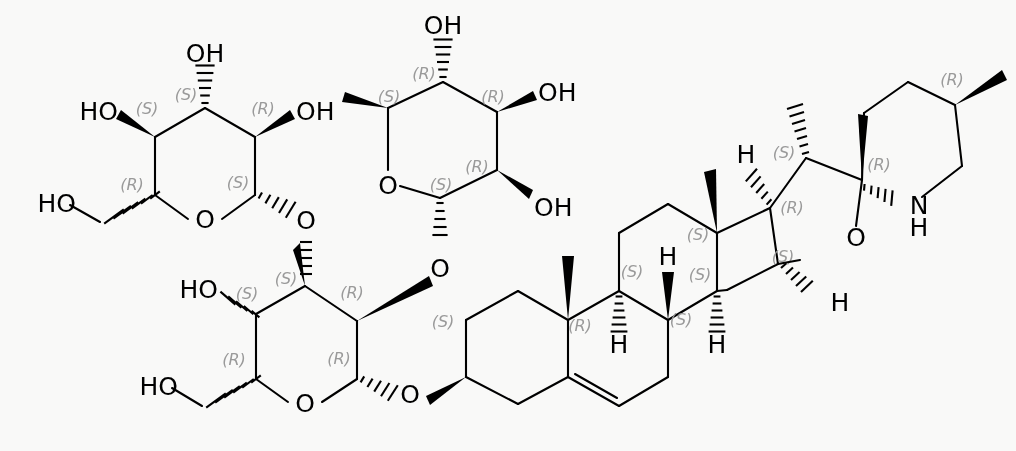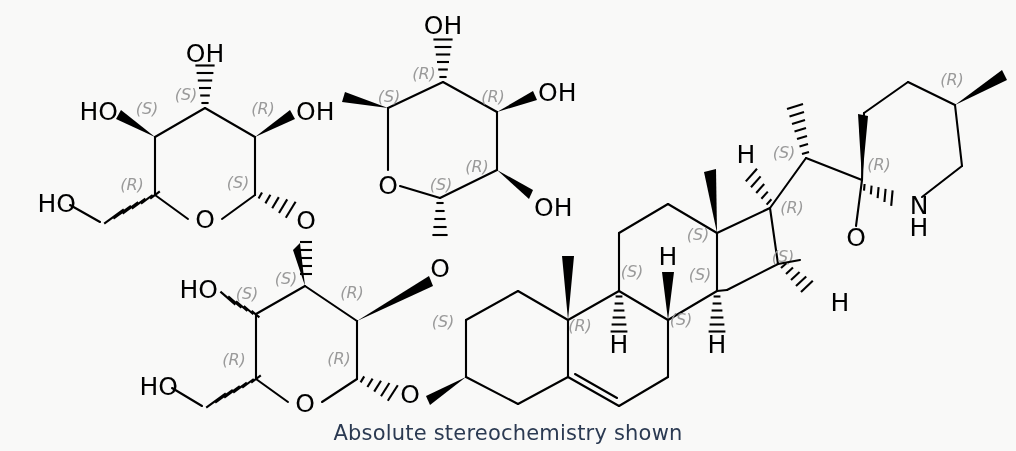--- a/index.html
+++ b/index.html
@@ -312,15 +312,14 @@
     <text class="atom" x="919" y="214" text-anchor="middle">N</text>
     <text class="atom" x="919" y="236" text-anchor="middle">H</text>
 
     <text class="stereo" x="784" y="158" text-anchor="middle">(S)</text>
     <text class="stereo" x="879" y="170" text-anchor="middle">(R)</text>
     <text class="stereo" x="952" y="85" text-anchor="middle">(R)</text>
   </g>
 
 </svg>
 
-<div class="caption">Absolute stereochemistry shown</div>
 
 </div>
 
 </body></html>

